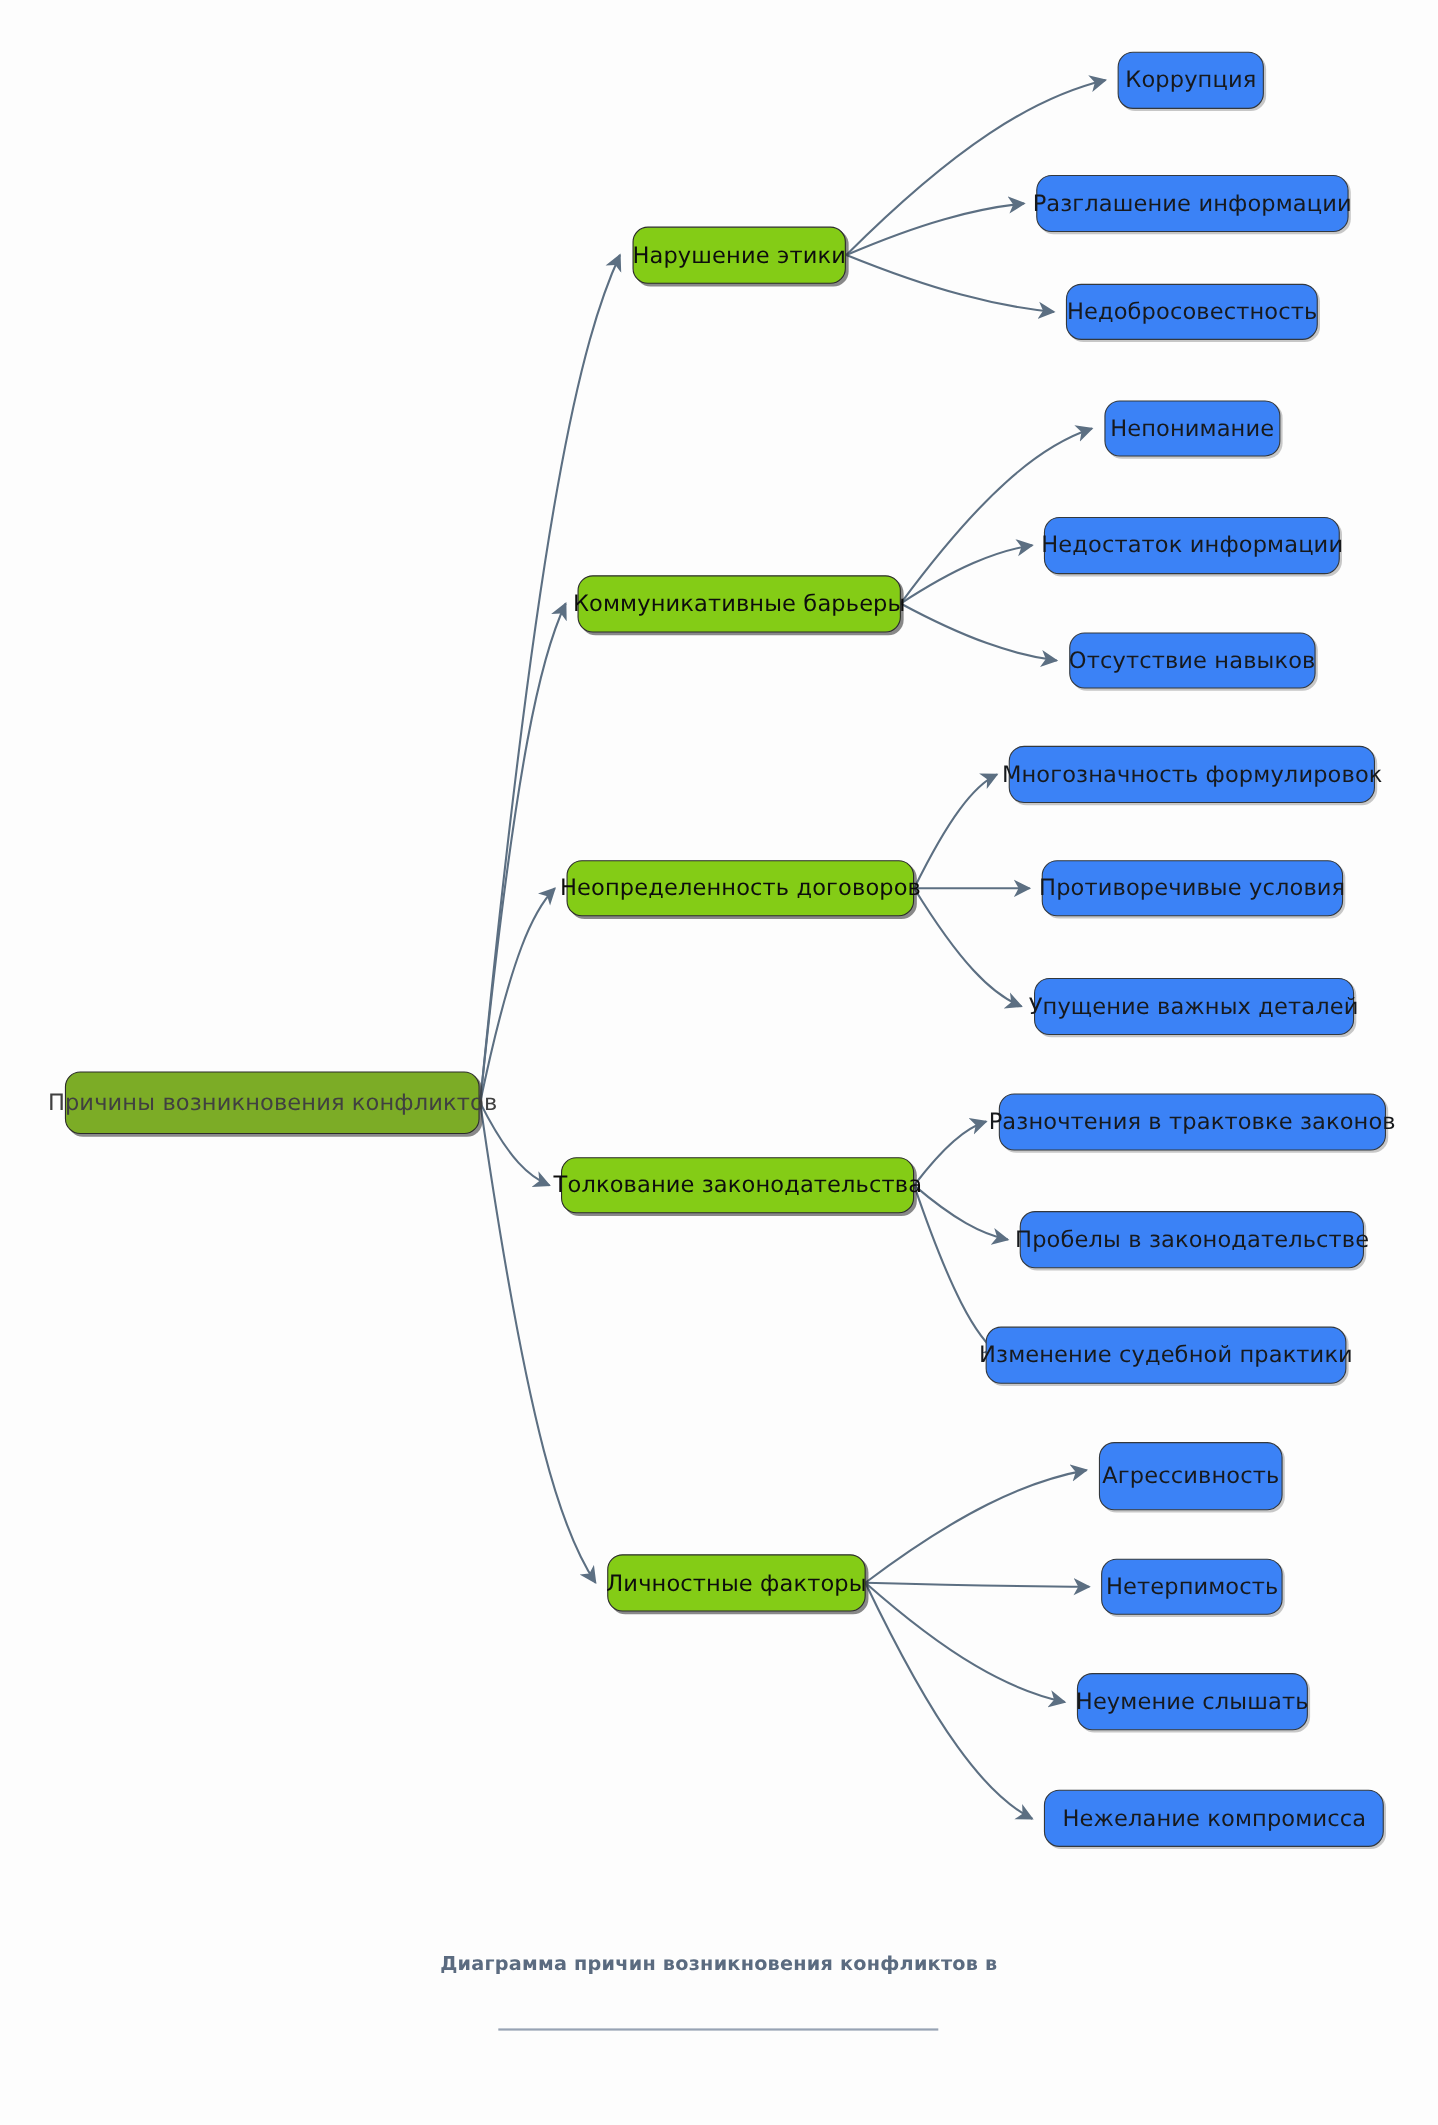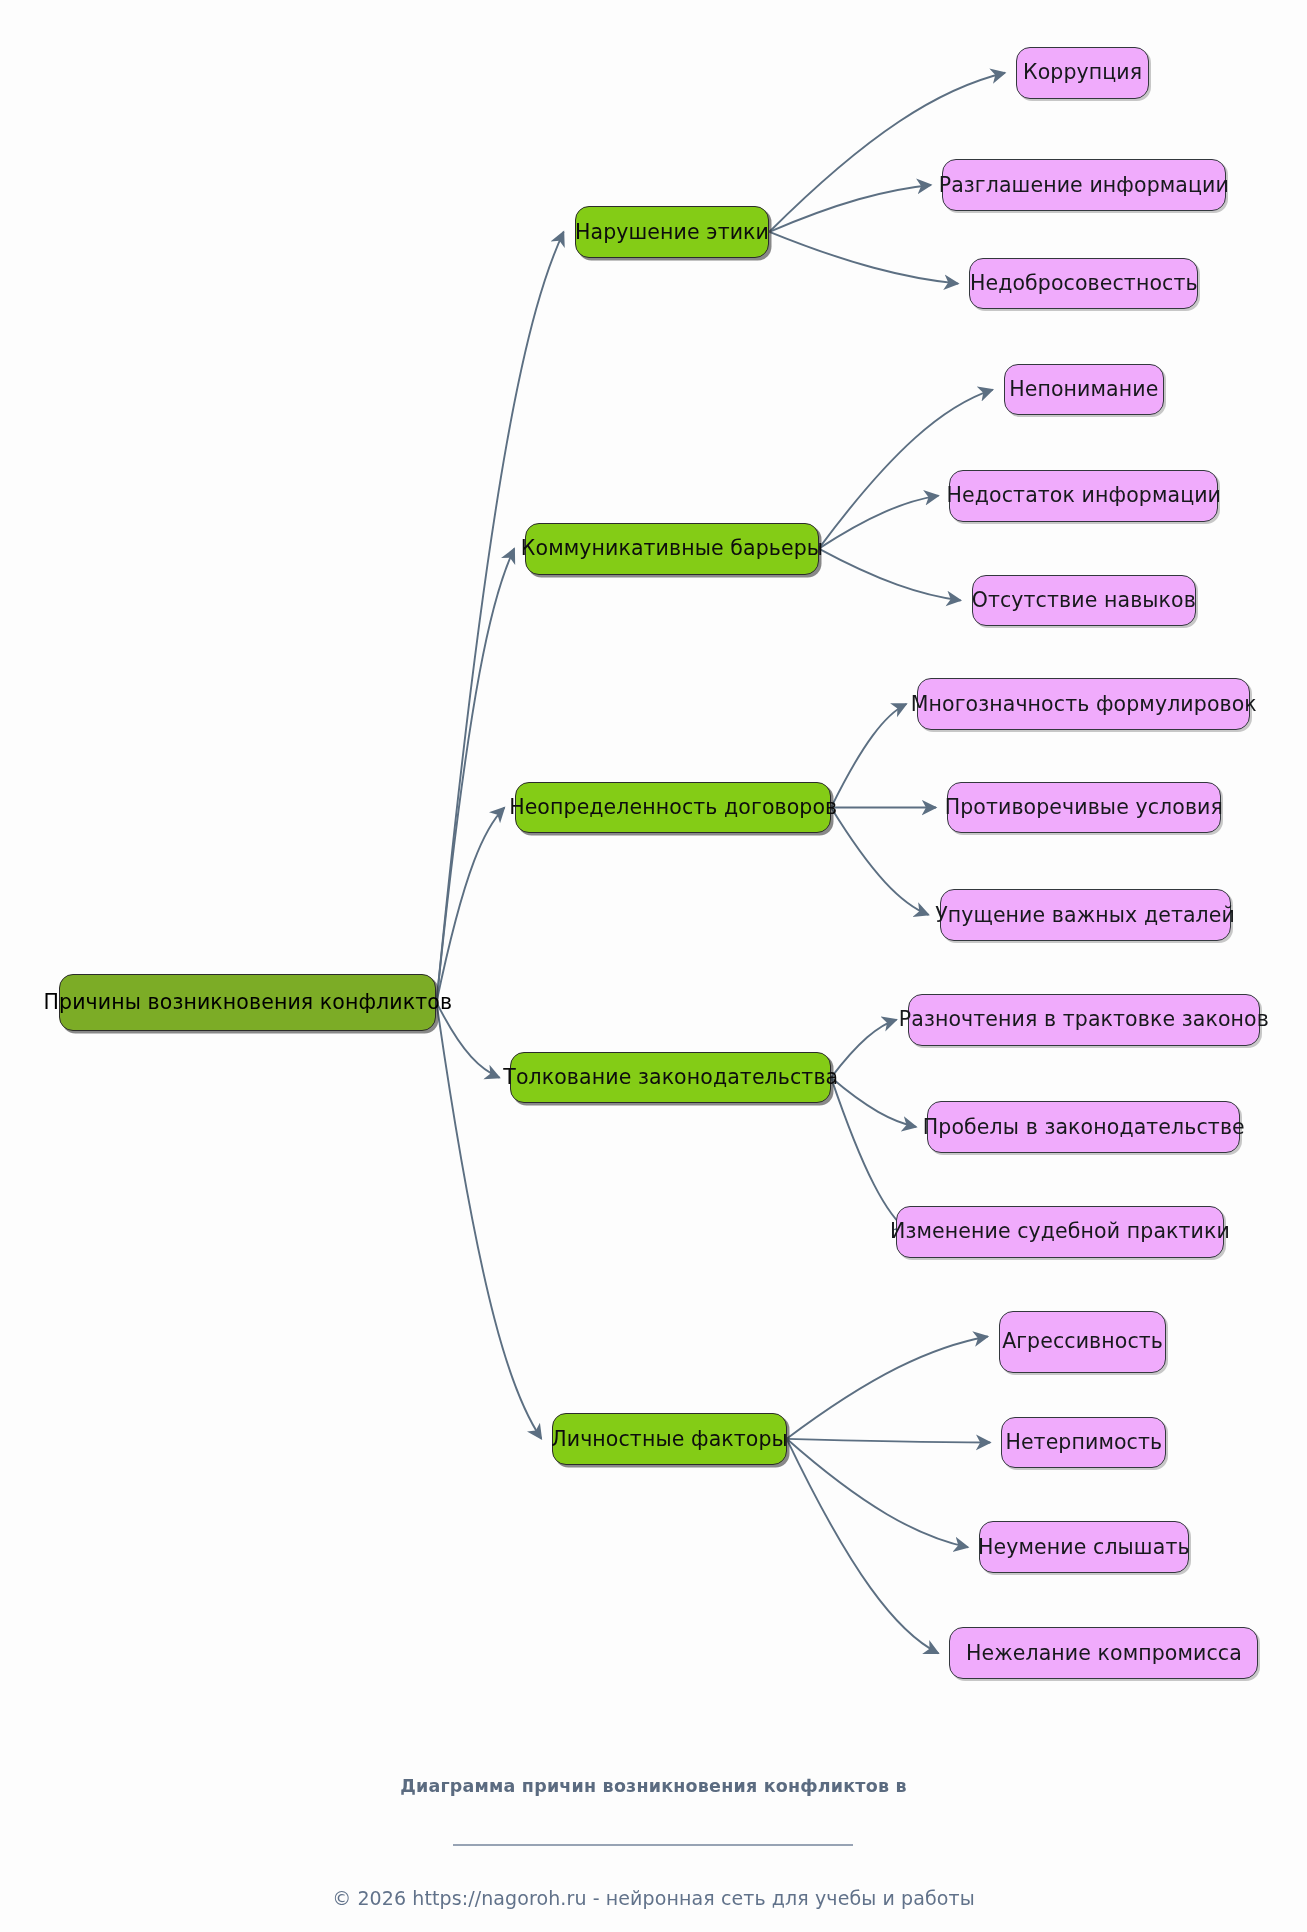--- a/index.html
+++ b/index.html
@@ -30,33 +30,33 @@
     align-items: center;
     justify-content: center;
     border-radius: 14px;
     white-space: nowrap;
     line-height: 1;
     letter-spacing: 0.1px;
   }
   .node-root {
     background: #7cac26;
     border: 1.6px solid #2b2b2b;
-    color: #000000;
+    color: #404040;
     font-size: 20.5px;
     box-shadow: 2.5px 2.5px 0 rgba(40,40,40,0.55);
   }
   .node-branch {
     background: #84cc16;
     border: 1.6px solid #2b2b2b;
     color: #0d0d0d;
     font-size: 20.5px;
     box-shadow: 2.5px 2.5px 0 rgba(40,40,40,0.55);
   }
   .node-leaf {
-    background: #f0abfc;
+    background: #3b82f6;
     border: 1.7px solid #33383d;
     color: #17191c;
     font-size: 20.5px;
     box-shadow: 2px 2px 0 rgba(60,60,60,0.28);
   }
   .footer {
     position: absolute;
     left: 0;
     width: 1307px;
     text-align: center;
@@ -186,15 +186,14 @@
       </div>
       <div class="node node-leaf" style="left: 949.425px; top: 1627.47px; width: 309px; height: 51.783px;">
         <span>Нежелание компромисса</span>
       </div>
     </div>
 
   <div class="footer footer-title">
     <div>Диаграмма причин возникновения конфликтов в</div>
   </div>
   <div class="footer-rule"></div>
-  <div class="footer footer-copy">© 2026 https://nagoroh.ru - нейронная сеть для учебы и работы</div>
 
 </div>
 
 </body></html>

